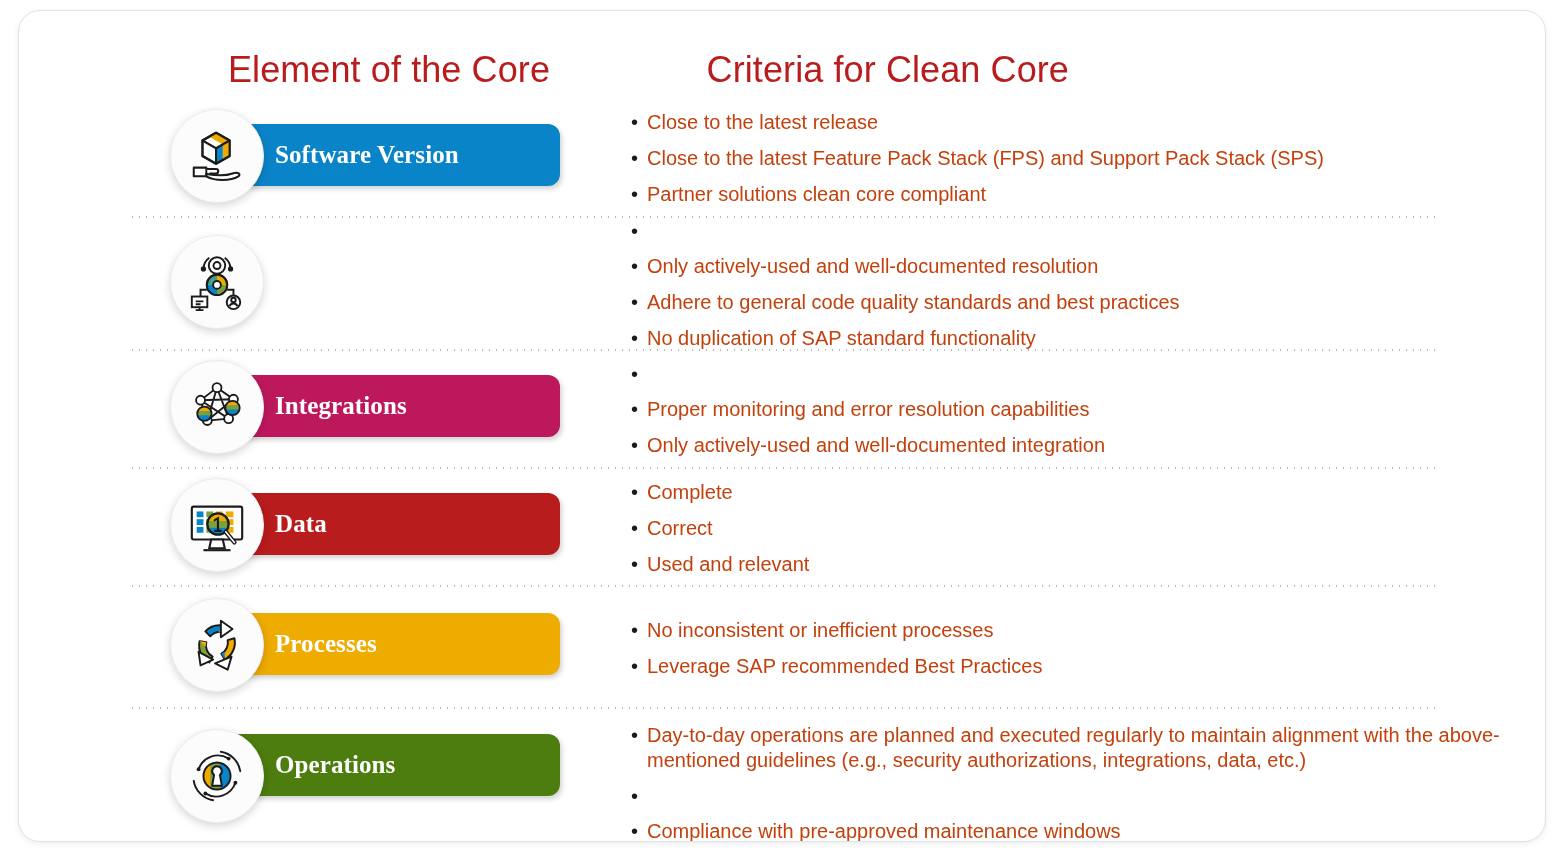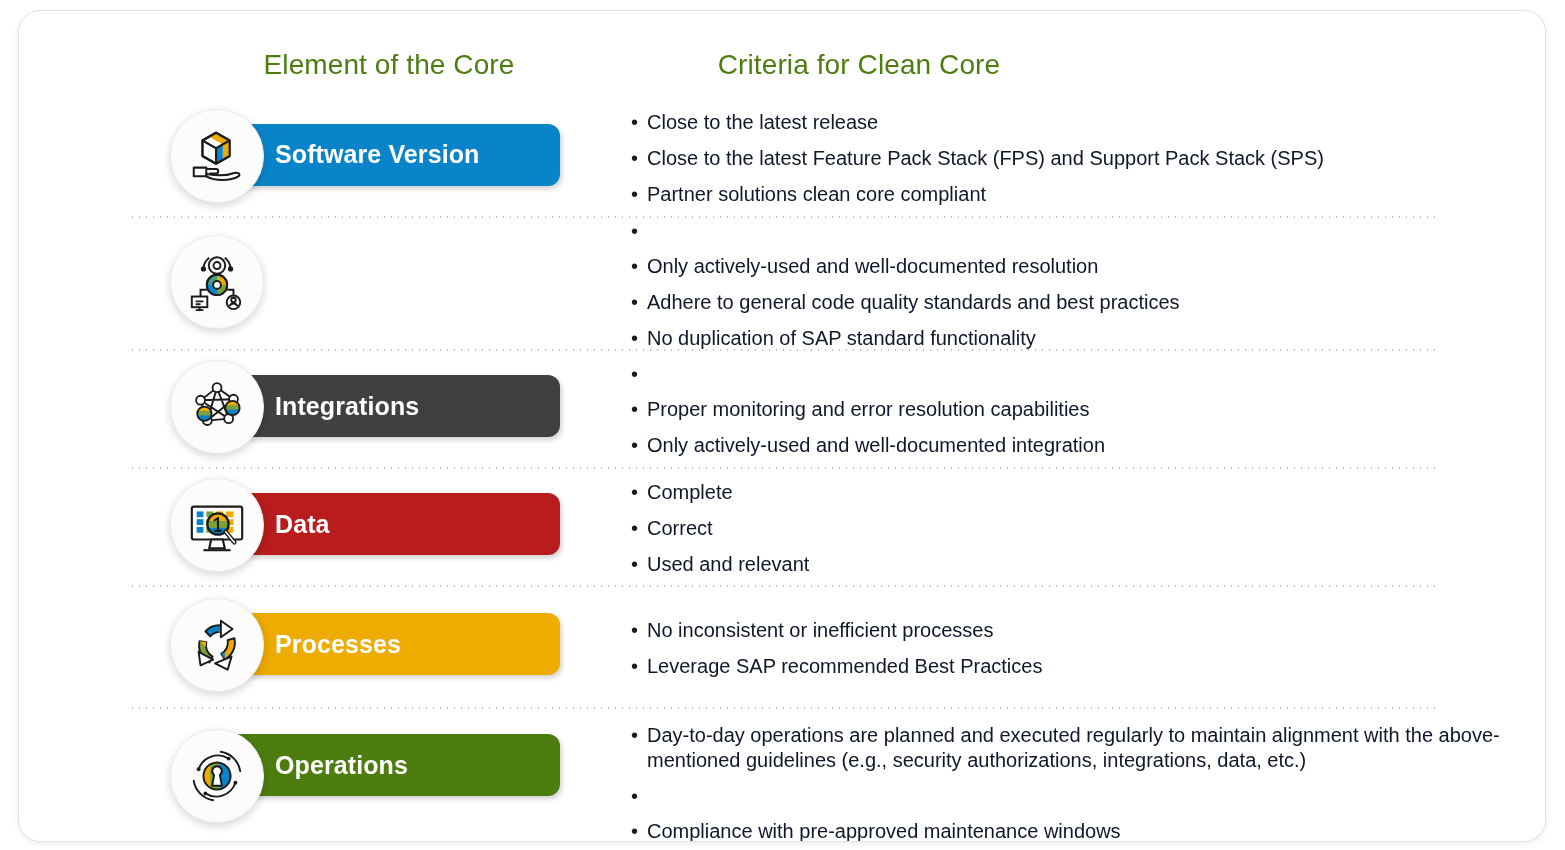--- a/index.html
+++ b/index.html
@@ -39,28 +39,28 @@
   
   .headers {
     position: absolute;
     left: 0;
     top: 38px;
     width: 100%;
     height: 46px;
   }
   .hdr {
     position: absolute;
-    font-size: 28px;
-    color: #4d7c0f;
+    font-size: 36px;
+    color: #b91c1c;
     font-weight: 400;
     letter-spacing: 0.1px;
     white-space: nowrap;
   }
   .hdr-left  { left: 200px;  top: 0; width: 340px; text-align: center; }
-  .hdr-right { left: 630px;  top: 0; width: 420px; text-align: center; }
+  .hdr-right { left: 630px;  top: 0; width: 420px; text-align: right; }
 
   
   .rows {
     position: absolute;
     left: 0;
     top: 88px;
     width: 100%;
   }
   .row {
     position: relative;
@@ -97,20 +97,21 @@
 
   .pill {
     position: absolute;
     left: 196px;
     width: 345px;
     height: 62px;
     border-radius: 0 12px 12px 0;
     display: flex;
     align-items: center;
     box-shadow: 2px 3px 5px rgba(0,0,0,0.18);
+    font-family: Liberation Serif, serif;
   }
   .pill-label {
     color: #ffffff;
     font-size: 25px;
     font-weight: 700;
     margin-left: 60px;
     letter-spacing: 0.1px;
     white-space: nowrap;
   }
 
@@ -153,21 +154,21 @@
     width: 16px;
     flex: 0 0 16px;
     color: #1a1a1a;
     font-size: 20px;
     line-height: 24px;
     text-align: left;
   }
   .bullet-text {
     font-size: 20px;
     line-height: 25px;
-    color: #0f172a;
+    color: #c2410c;
     max-width: 880px;
   }
 </style>
 </head>
 <body>
 
 <div class="page">
   <div class="card">
 
     <div class="headers">
@@ -268,21 +269,21 @@
                 <span class="bullet-dot">•</span>
                 <span class="bullet-text">No duplication of SAP standard functionality</span>
               </div>
             </div>
             <div class="divider"></div>
           </div>
         </div>
         <div class="row" style="height: 118px;">
           <div class="row-inner">
             <div class="element">
-              <div class="pill" style="background: #404040; top: 24px;">
+              <div class="pill" style="background: #be185d; top: 24px;">
                 <span class="pill-label">Integrations</span>
               </div>
               <div class="circle" style="top: 9px;">
                 <svg id="ico-network-nodes-icon" width="62" height="62" viewBox="0 0 64 64">
     <g stroke="#1b1b1b" stroke-width="1.9" fill="none">
       <path d="M32 12 L15 25 L22 46 L44 44 L49 24 Z"></path>
       <path d="M32 12 L44 44 M32 12 L22 46 M15 25 L49 24 M15 25 L44 44 M49 24 L22 46"></path>
     </g>
     <g fill="#ffffff" stroke="#1b1b1b" stroke-width="1.9">
       <circle cx="32" cy="12" r="4.6"></circle>

